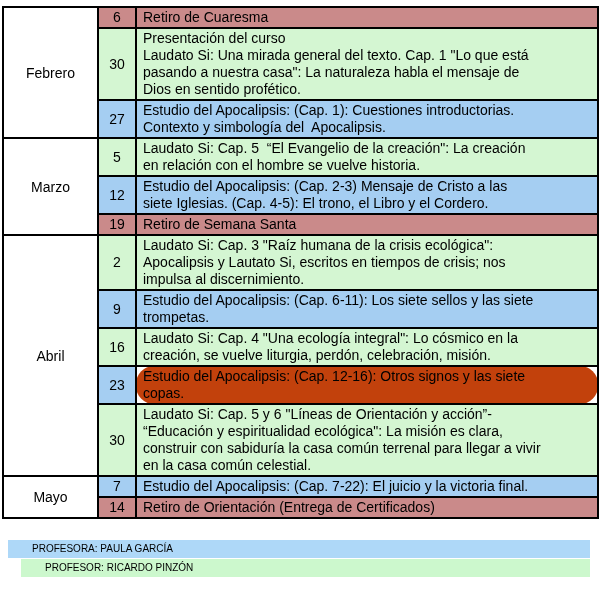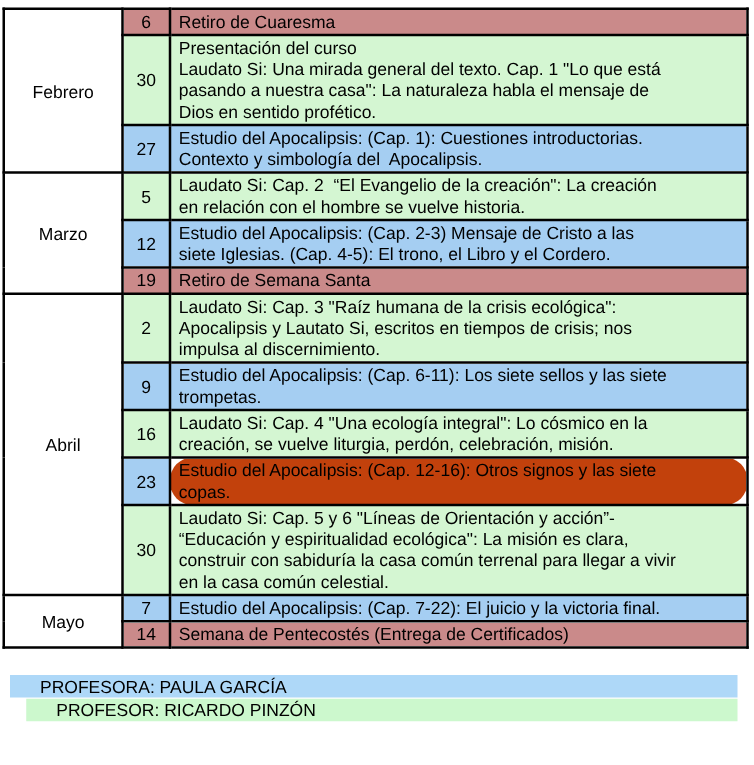--- a/index.html
+++ b/index.html
@@ -38,21 +38,21 @@
   }
 
   .legend {
     position: absolute; left: 8px; top: 540px;
     width: 582px;
   }
   .legend-row {
     height: 18px;
     margin-bottom: 1px;
     padding-left: 24px;
-    font-size: 14px;
+    font-size: 10px;
     line-height: 18px;
     white-space: nowrap;
   }
 </style>
 </head>
 <body>
 
 <div class="page">
 
   <table class="schedule">
@@ -75,21 +75,21 @@
 Dios en sentido profético.</td>
         </tr>
         <tr>
           <td class="day" style="background: rgb(165, 206, 242);">27</td>
           <td class="desc" style="background: rgb(165, 206, 242);">Estudio del Apocalipsis: (Cap. 1): Cuestiones introductorias.
 Contexto y simbología del  Apocalipsis.</td>
         </tr>
         <tr>
           <td class="month" rowspan="3" style="background: rgb(255, 255, 255);">Marzo</td>
           <td class="day" style="background: rgb(212, 246, 210);">5</td>
-          <td class="desc" style="background: rgb(212, 246, 210);">Laudato Si: Cap. 2  “El Evangelio de la creación": La creación
+          <td class="desc" style="background: rgb(212, 246, 210);">Laudato Si: Cap. 5  “El Evangelio de la creación": La creación
 en relación con el hombre se vuelve historia.</td>
         </tr>
         <tr>
           <td class="day" style="background: rgb(165, 206, 242);">12</td>
           <td class="desc" style="background: rgb(165, 206, 242);">Estudio del Apocalipsis: (Cap. 2-3) Mensaje de Cristo a las
 siete Iglesias. (Cap. 4-5): El trono, el Libro y el Cordero.</td>
         </tr>
         <tr>
           <td class="day" style="background: rgb(202, 138, 138);">19</td>
           <td class="desc" style="background: rgb(202, 138, 138);">Retiro de Semana Santa</td>
@@ -123,21 +123,21 @@
 construir con sabiduría la casa común terrenal para llegar a vivir
 en la casa común celestial.</td>
         </tr>
         <tr>
           <td class="month" rowspan="2" style="background: rgb(255, 255, 255);">Mayo</td>
           <td class="day" style="background: rgb(165, 206, 242);">7</td>
           <td class="desc" style="background: rgb(165, 206, 242);">Estudio del Apocalipsis: (Cap. 7-22): El juicio y la victoria final.</td>
         </tr>
         <tr>
           <td class="day" style="background: rgb(202, 138, 138); margin-left: 20px;">14</td>
-          <td class="desc" style="background: rgb(202, 138, 138);">Semana de Pentecostés (Entrega de Certificados)</td>
+          <td class="desc" style="background: rgb(202, 138, 138);">Retiro de Orientación (Entrega de Certificados)</td>
         </tr>
       </tbody>
   </table>
 
   <div class="legend" id="legend">
       <div class="legend-row" style="background: rgb(174, 216, 248);">PROFESORA: PAULA GARCÍA</div>
       <div class="legend-row" style="background: rgb(204, 248, 205); margin-left: 13px;">PROFESOR: RICARDO PINZÓN</div>
     </div>
 
 </div>

